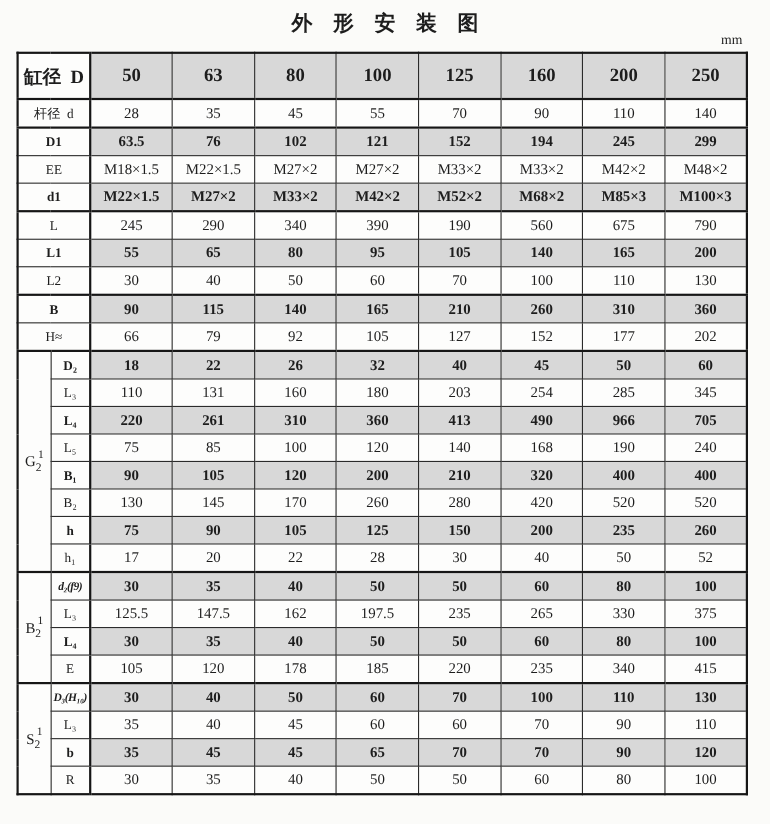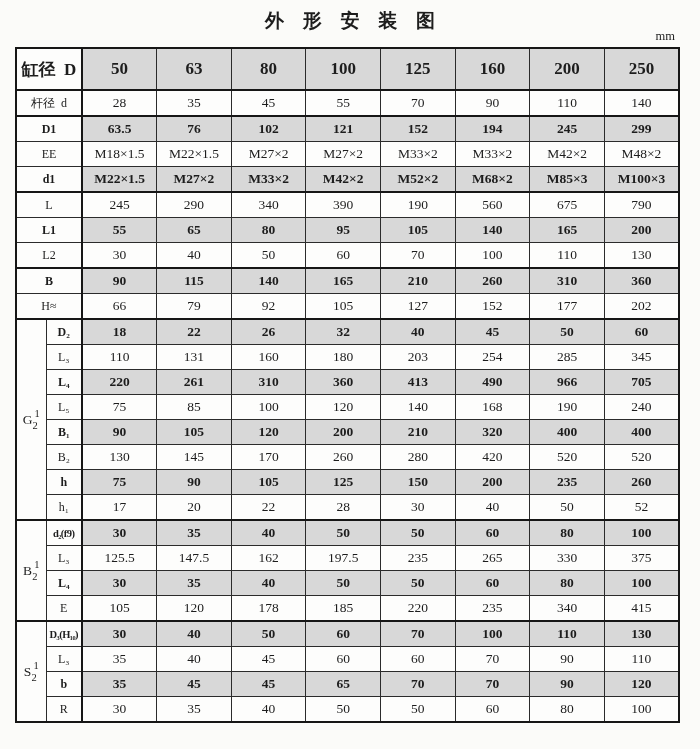--- a/index.html
+++ b/index.html
@@ -40,21 +40,21 @@
     height: 24px;
     padding: 0 1px;
     font-size: 13.5px;
     overflow: hidden;
     white-space: pre;
     background: #fdfdfc;
   }
   tr.tall td { height: 40px; font-size: 17px; }
 
   td.label-cell { border-right: 2.2px solid #161616; font-size: 12px; }
-  td.label-cell.small { font-size: 10.5px; letter-spacing: -0.5px; }
+  td.label-cell.small { font-size: 10.5px; letter-spacing: -0.5px; font-style: italic; }
 
   tr.shaded td.data-cell { background: #d8d8d8; font-weight: 700; }
   tr.shaded td.label-cell, tr.shaded td.group-cell { font-weight: 700; }
 
   tr.sep td { border-top: 2.3px solid #161616; }
 
   td.group-cell { background: #fdfdfc; font-weight: 400 !important; }
   .gwrap { display: inline-flex; align-items: center; }
   .gletter { font-size: 13.5px; }
   .gfrac { display: inline-flex; flex-direction: column; line-height: 1.05; font-size: 10.5px; margin-left: 2px; }

